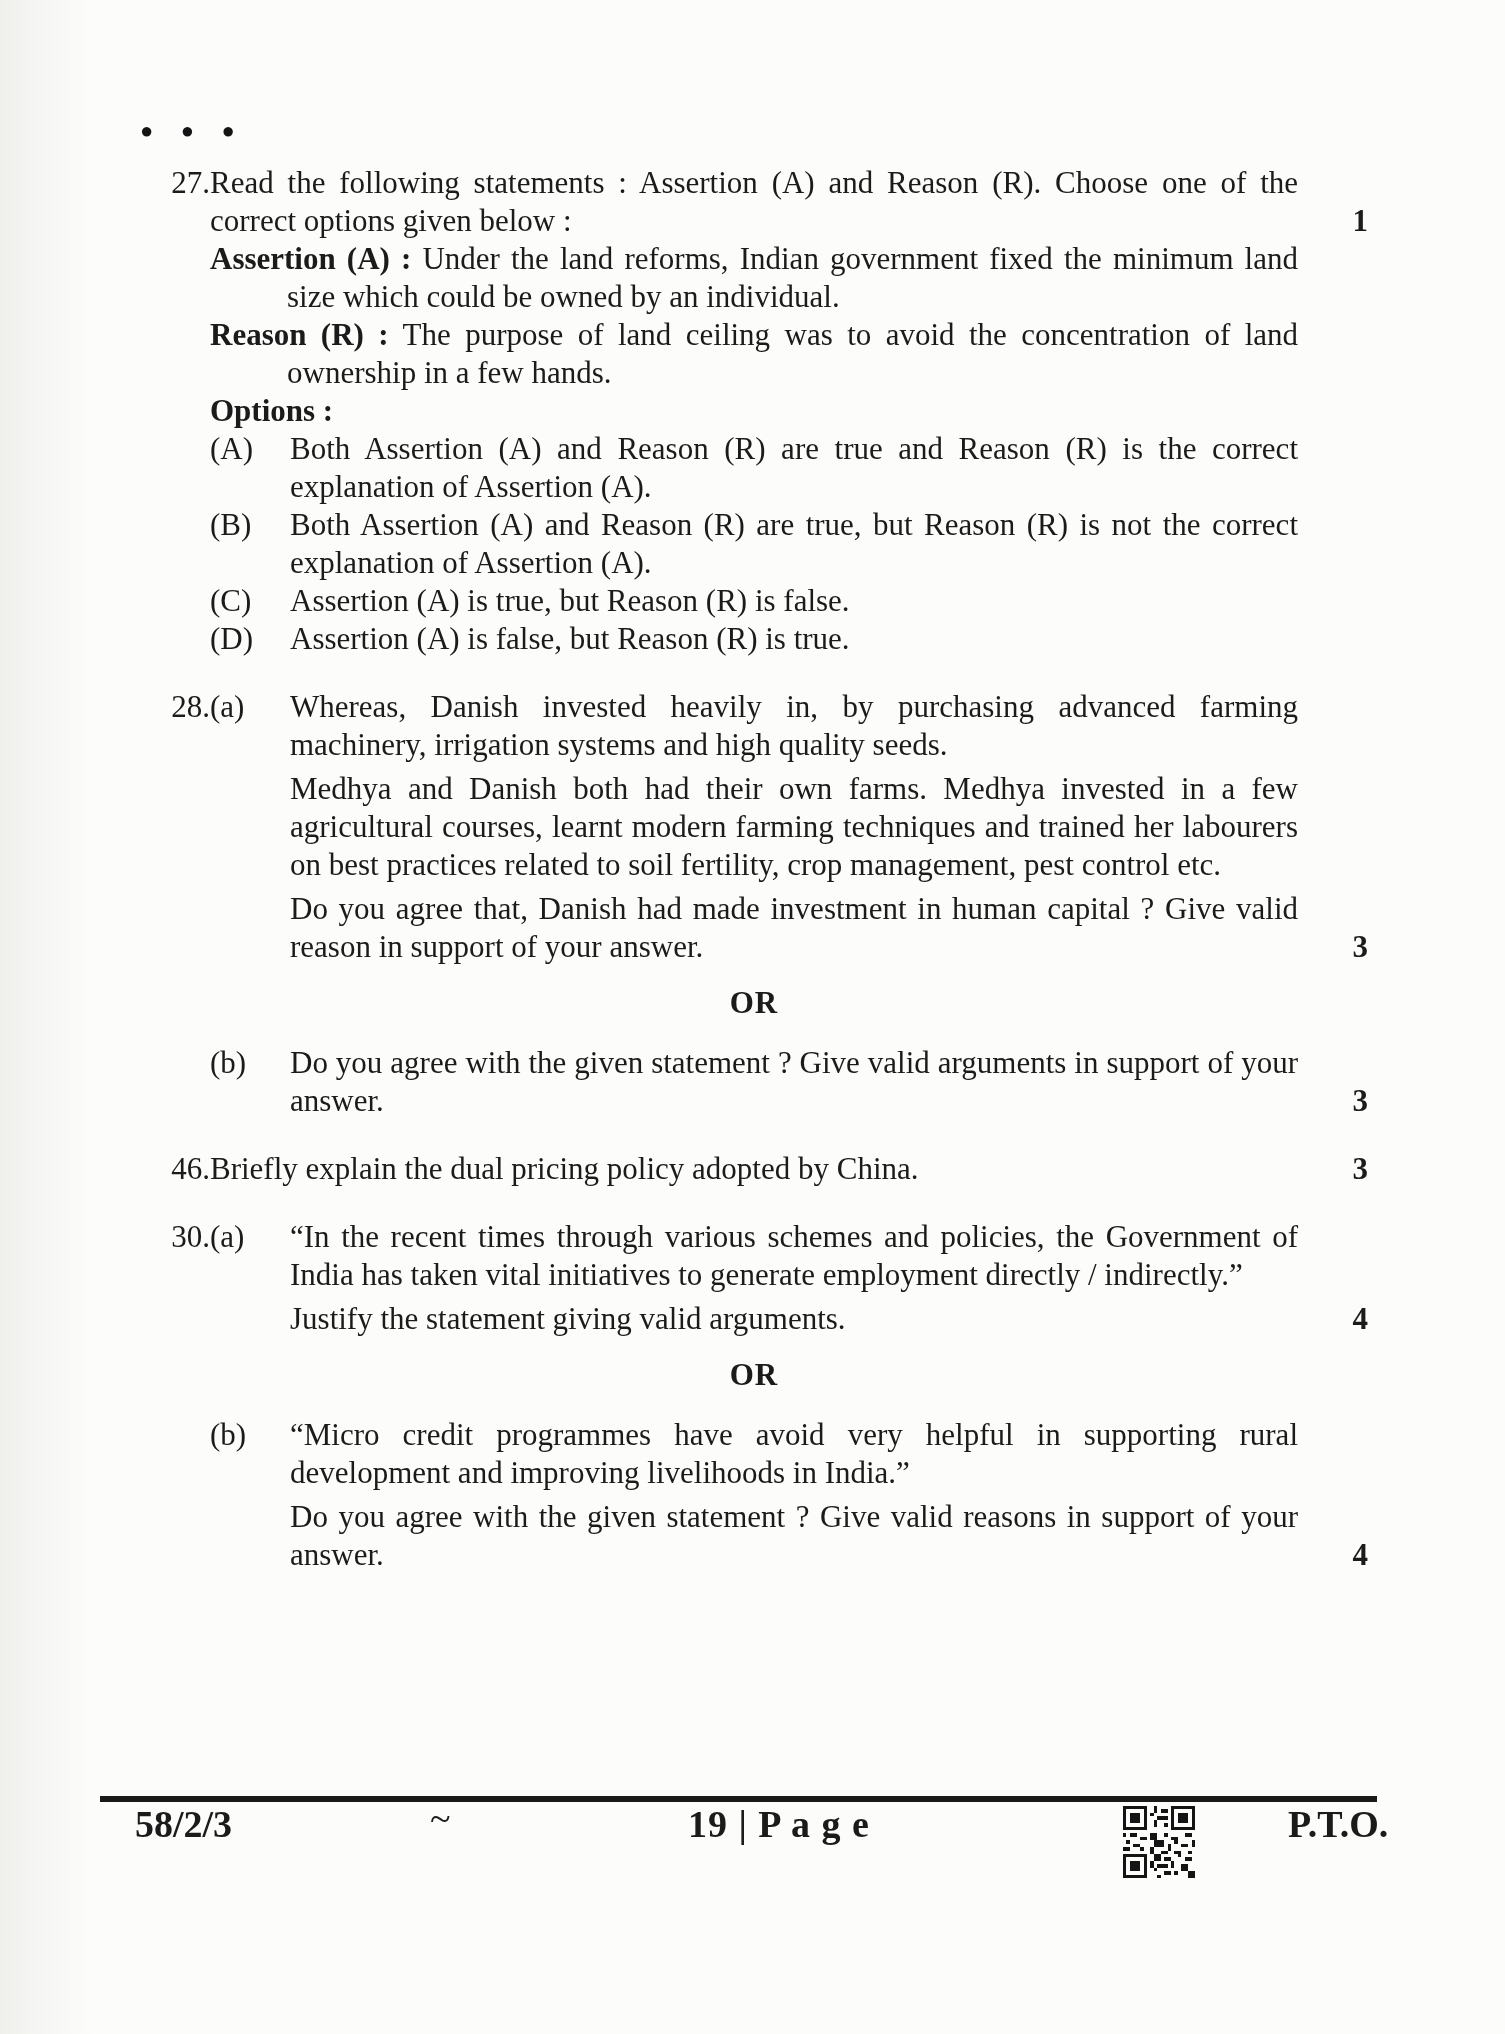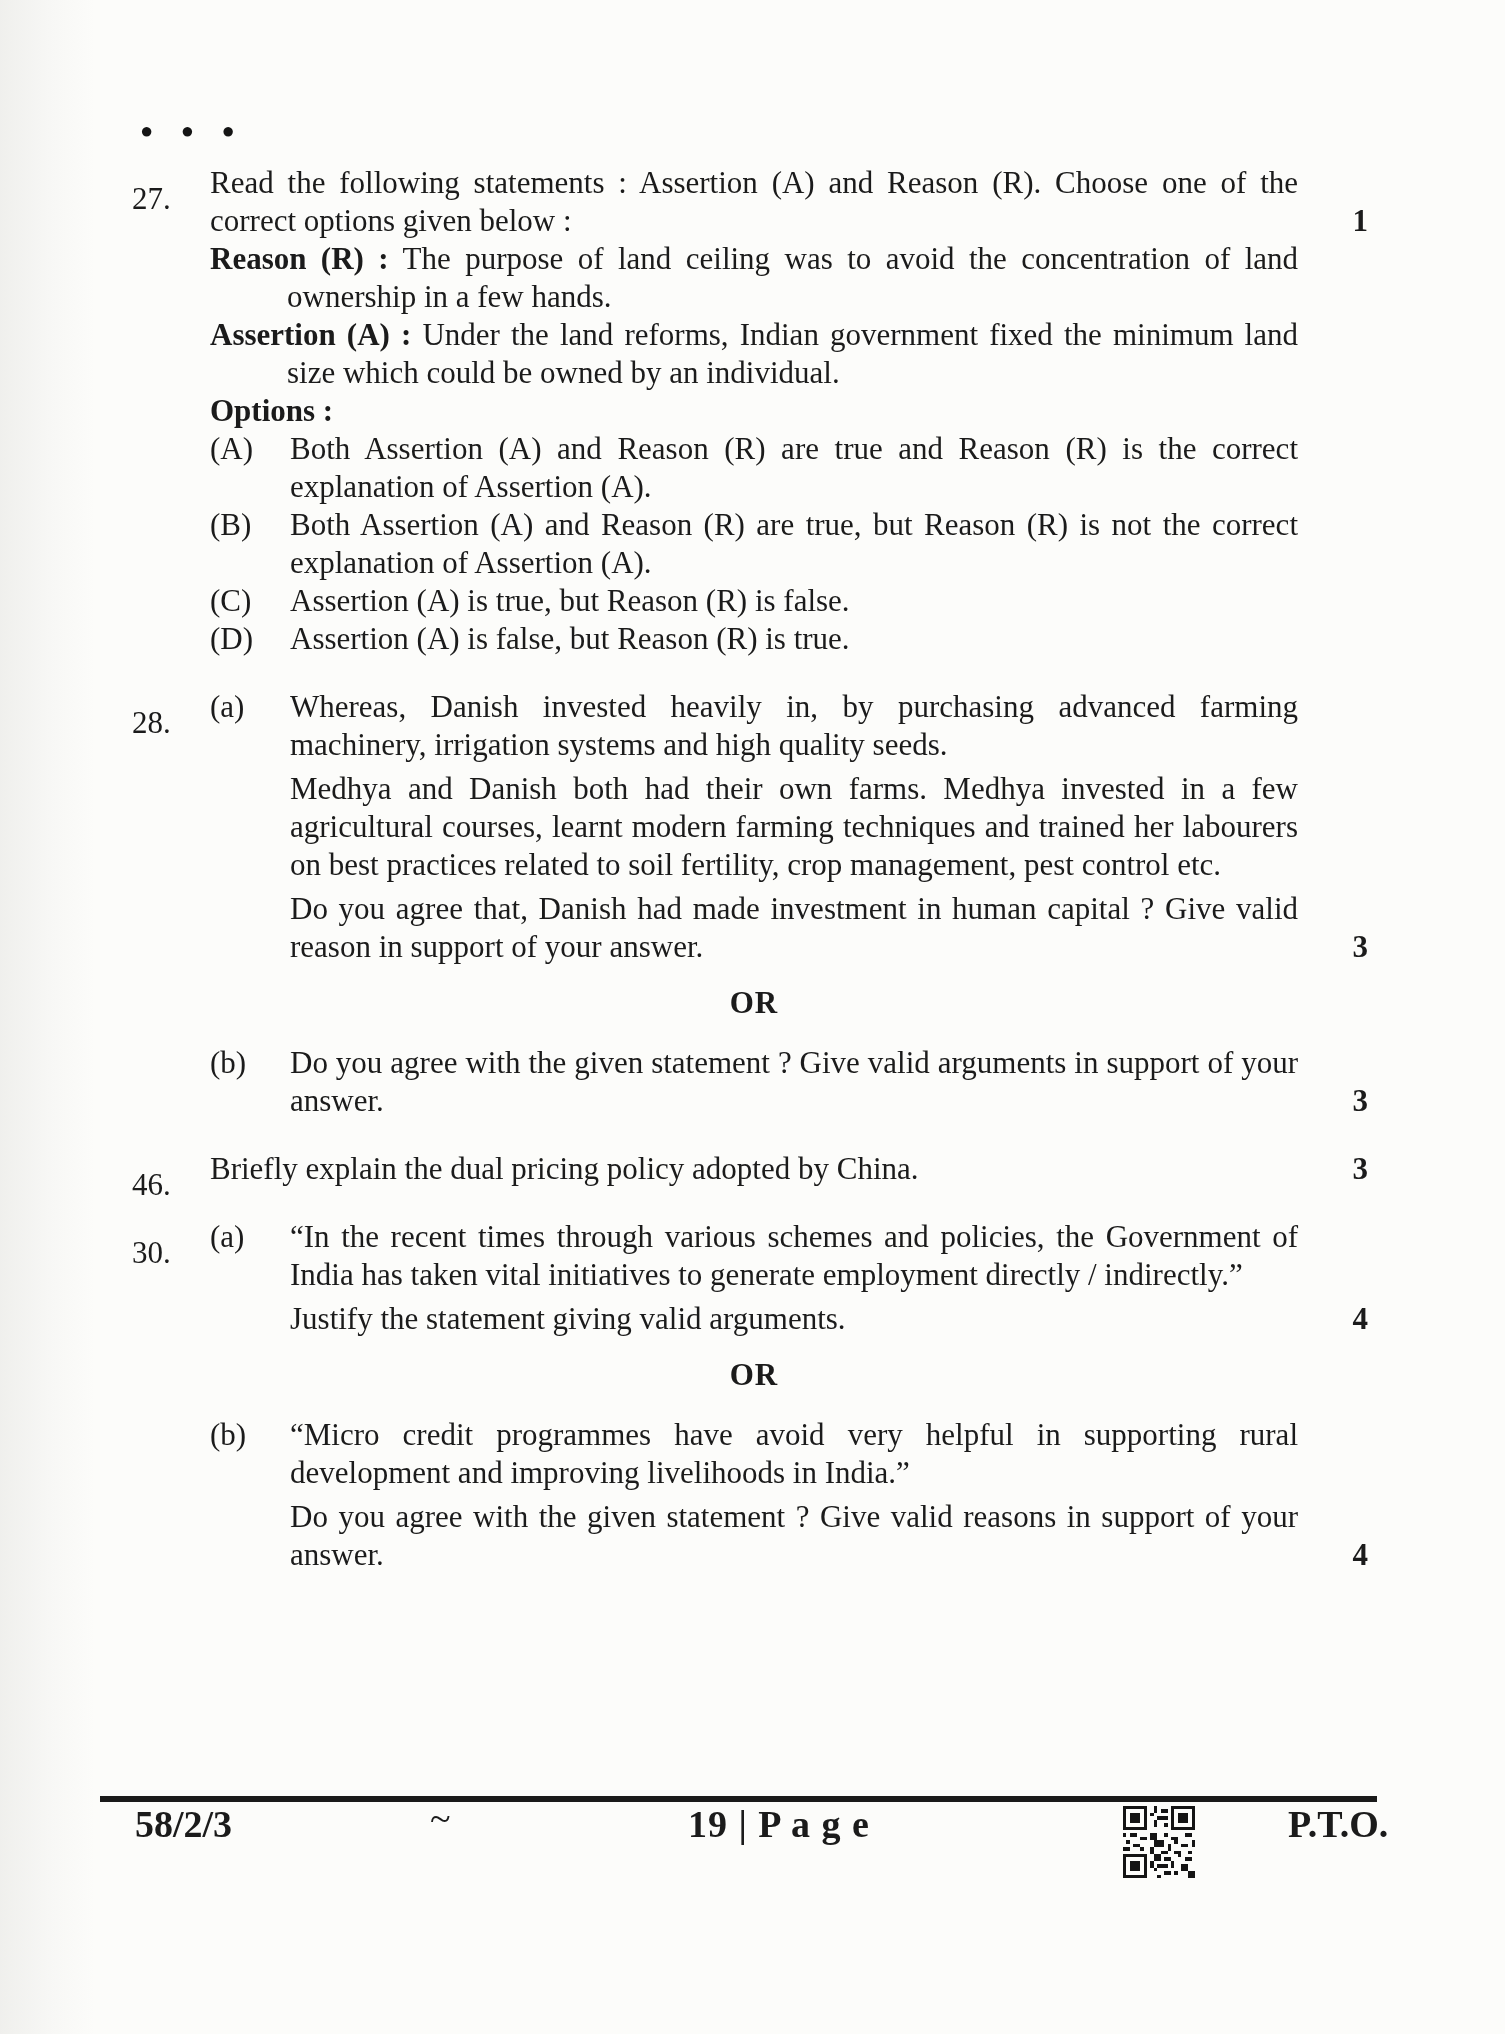--- a/index.html
+++ b/index.html
@@ -32,21 +32,21 @@
   }
   .bullets {
     margin-left: 8px;
     margin-bottom: 14px;
     font-size: 22px;
     letter-spacing: 0;
     word-spacing: 22px;
     color:#141414;
   }
   .q { position: relative; margin-bottom: 30px; }
-  .qnum { position: absolute; left: 0; top: 16px; width: 78px; }
+  .qnum { position: absolute; left: 0; top: 0; width: 78px; text-align: right; }
   .qbody { margin-left: 78px; width: 1088px; text-align: justify; }
   .blk { position: relative; }
   .hang { padding-left: 77px; text-indent: -77px; }
   .bold { font-weight: bold; }
   .opt, .sub { position: relative; padding-left: 80px; }
   .optlabel, .sublabel { position: absolute; left: 0; top: 0; }
   .para { position: relative; margin-bottom: 6px; }
   .para:last-child { margin-bottom: 0; }
   .or {
     text-align: center;
@@ -87,26 +87,26 @@
     <div class="bullets">● ● ●</div>
 
     <section class="q">
       <div class="qnum">27.</div>
       <div class="qbody">
         <div class="blk">
           <span>Read the following statements : Assertion (A) and Reason (R). Choose one of the correct options given below :</span>
           <span class="mark">1</span>
         </div>
         <div class="hang">
+          <span class="bold">Assertion (A) :</span>
+          <span>Under the land reforms, Indian government fixed the minimum land size which could be owned by an individual.</span>
+        </div>
+        <div class="hang">
           <span class="bold">Reason (R) :</span>
           <span>The purpose of land ceiling was to avoid the concentration of land ownership in a few hands.</span>
-        </div>
-        <div class="hang">
-          <span class="bold">Assertion (A) :</span>
-          <span>Under the land reforms, Indian government fixed the minimum land size which could be owned by an individual.</span>
         </div>
         <div class="bold">Options :</div>
         <div class="opt">
           <span class="optlabel">(A)</span>
           <span>Both Assertion (A) and Reason (R) are true and Reason (R) is the correct explanation of Assertion (A).</span>
         </div>
         <div class="opt">
           <span class="optlabel">(B)</span>
           <span>Both Assertion (A) and Reason (R) are true, but Reason (R) is not the correct explanation of Assertion (A).</span>
         </div>

